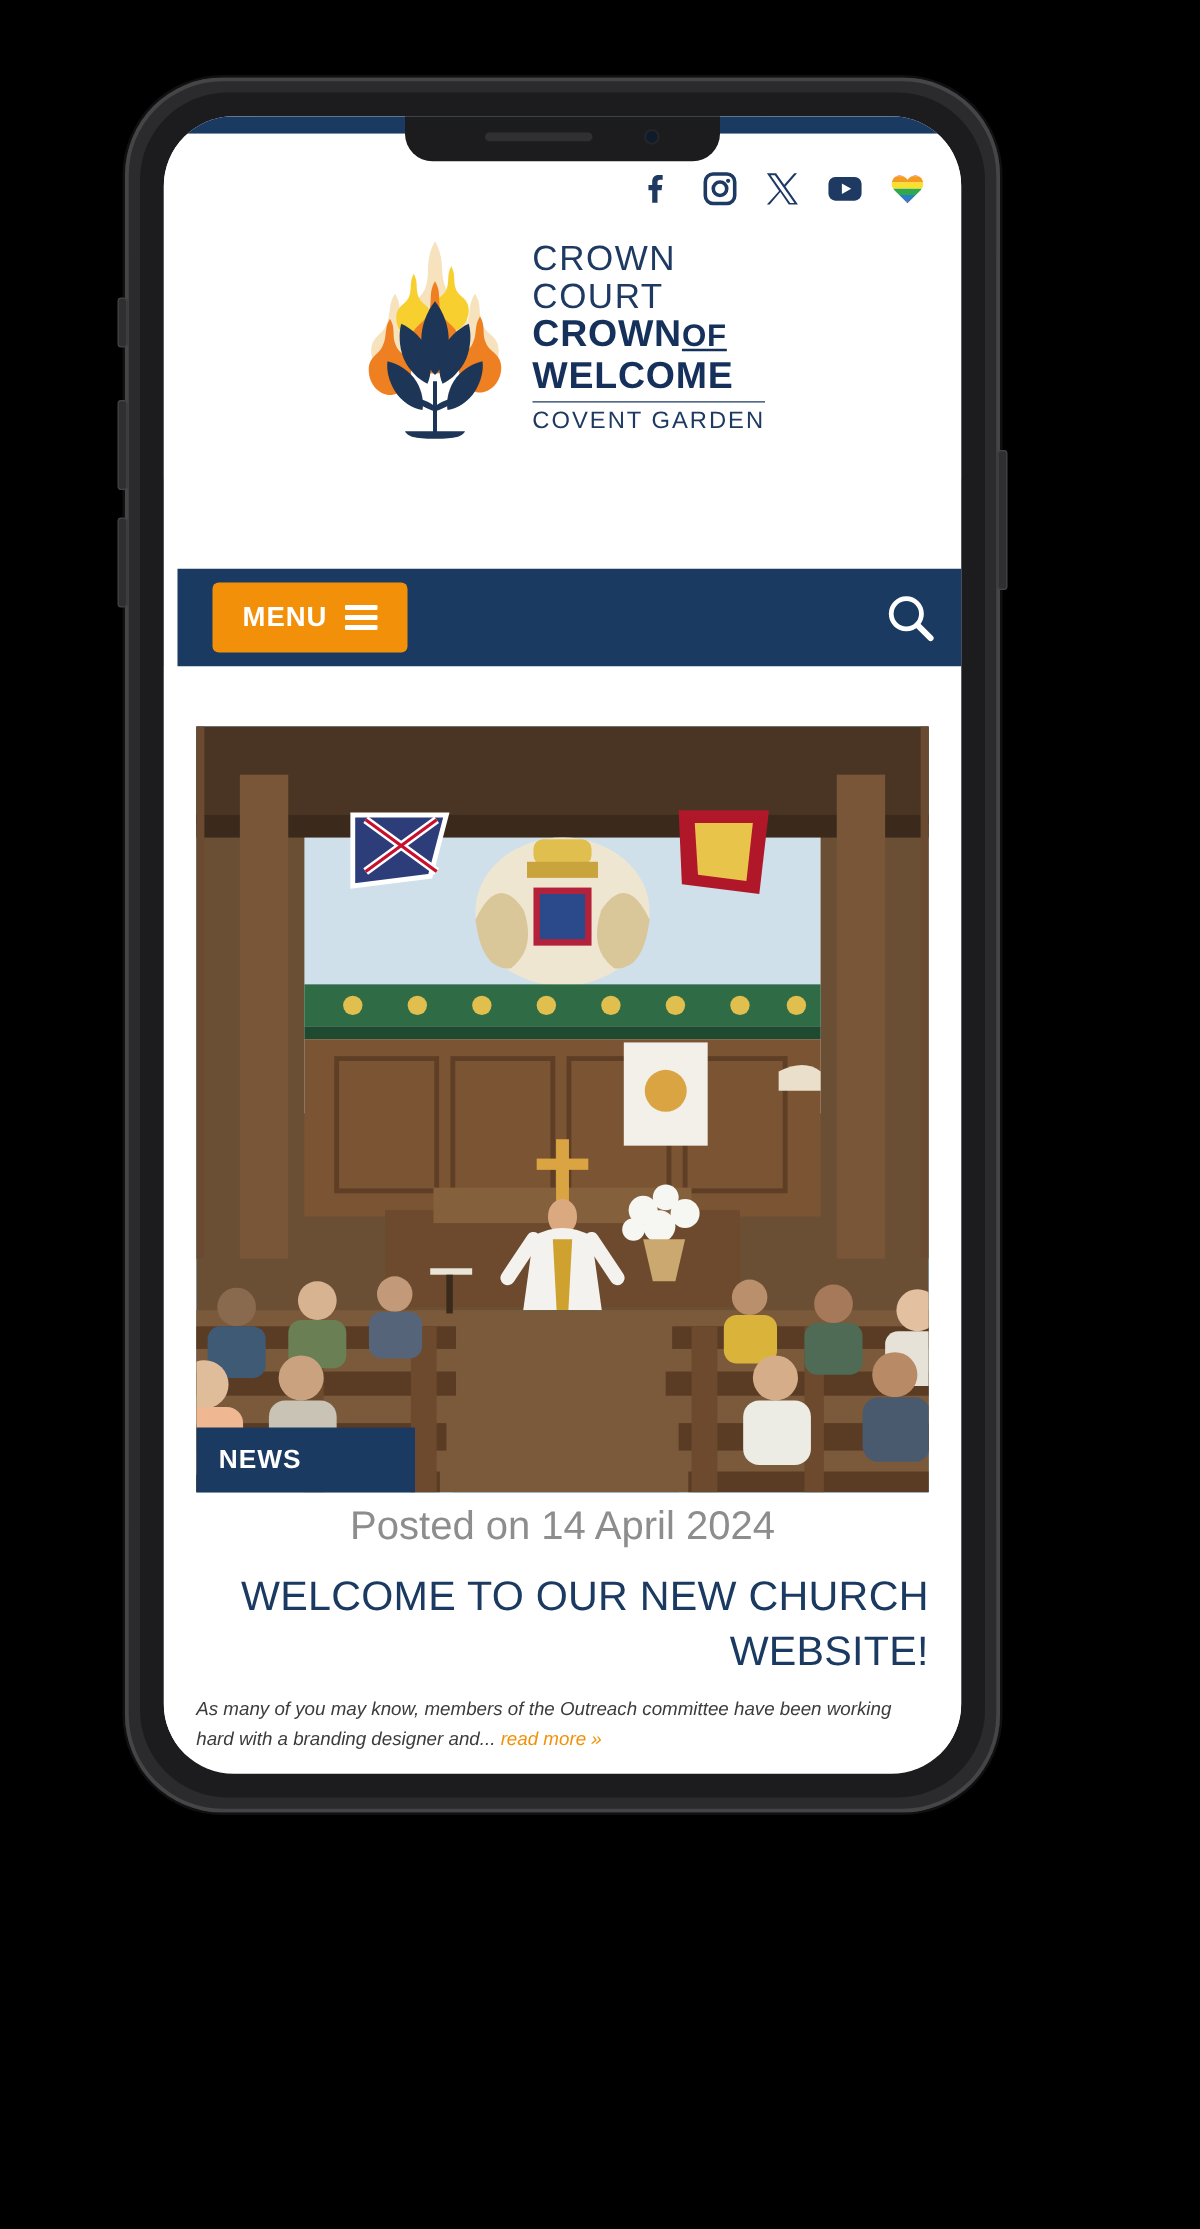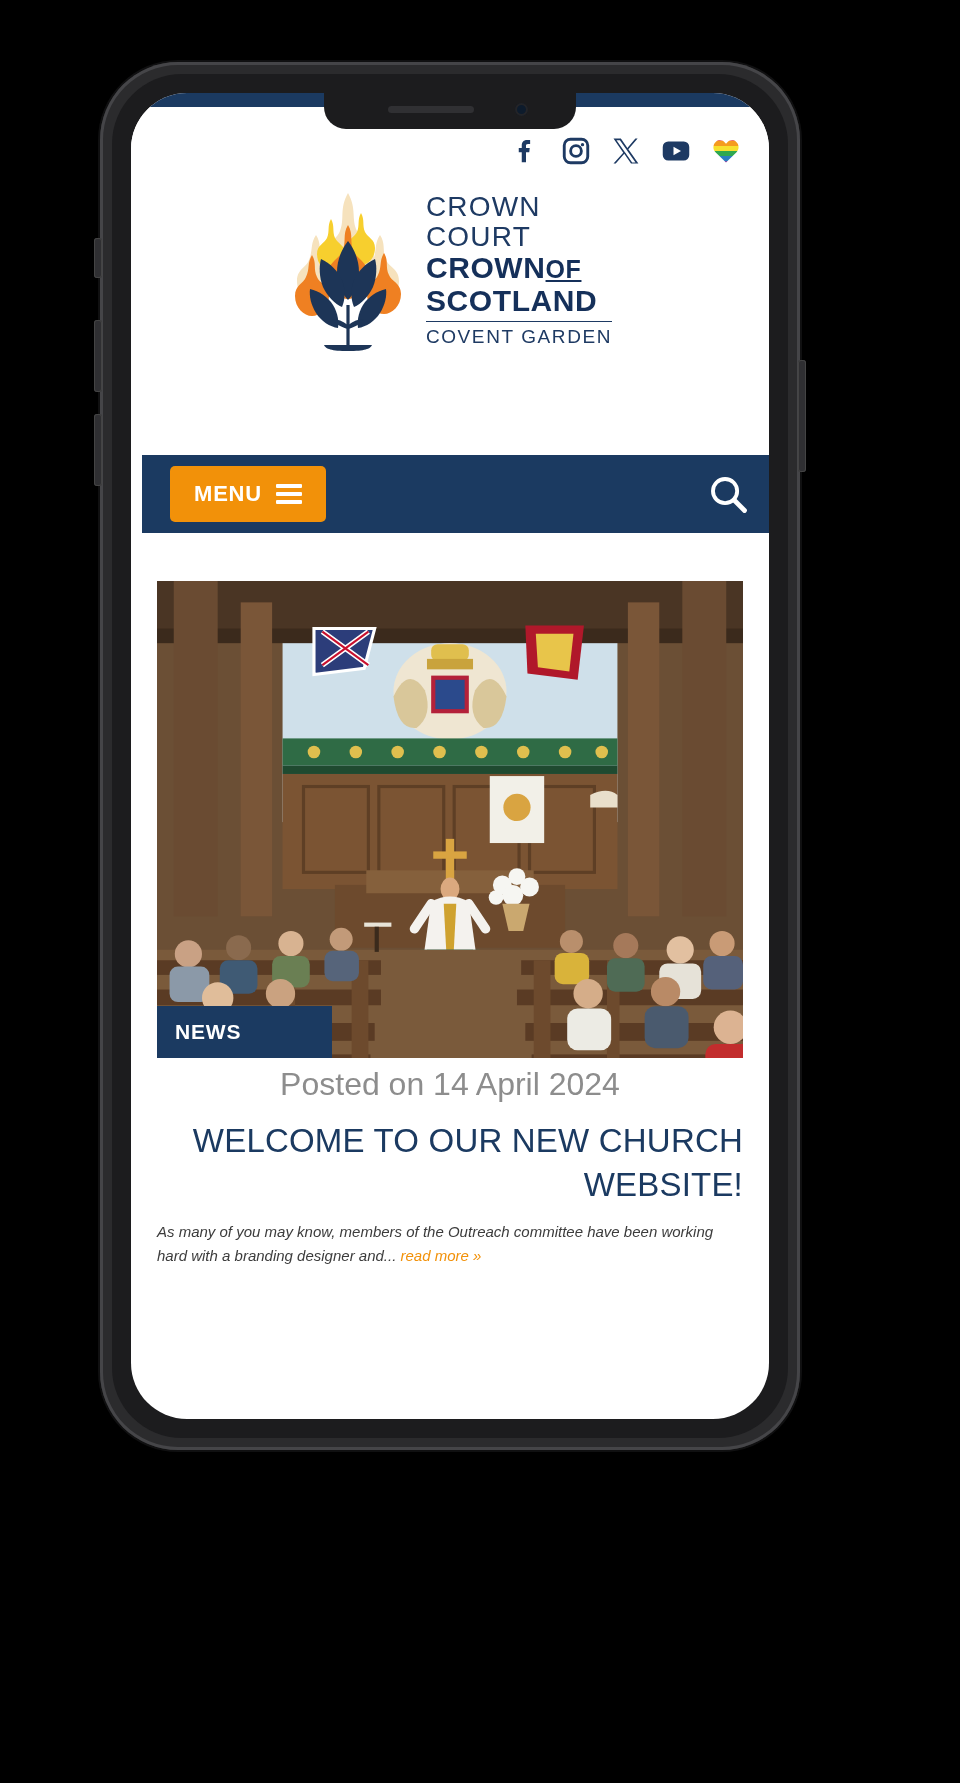--- a/index.html
+++ b/index.html
@@ -118,21 +118,21 @@
     display: block; height: 4px; background: #fff;
     border-radius: 1px; margin: 4px 0;
   }
   .search-btn { background: none; border: none; cursor: pointer; line-height: 0; padding: 4px; }
 
   
   .content { position: absolute; left: 0; top: 440px; width: 100%; background: #fff; z-index: 4; }
   .card { padding: 48px 26px 0 26px; }
 
   .photo {
-    position: relative; width: 100%; height: 477px; overflow: hidden;
+    position: relative; width: 100%; height: 613px; overflow: hidden;
     background: #7dd3fc;
   }
   .photo svg { position: absolute; inset: 0; width: 100%; height: 100%; }
   .news-badge {
     position: absolute; left: 0; bottom: 0;
     background: #1b3a61; color: #fff;
     font-size: 21px; font-weight: 700; letter-spacing: 0.8px;
     padding: 14px 0 14px 18px; width: 175px;
   }
 
@@ -242,21 +242,21 @@
           <path fill="#1d3557" d="M59.8 140c-5-4-10-6-16-6 4 5 9 8 16 10zM60.2 140c5-4 10-6 16-6-4 5-9 8-16 10z"></path>
           <path fill="#1d3557" d="M36 160h48c-2 4-7 6-24 6s-22-2-24-6z"></path>
         </svg>
 
         <div class="logo-text">
           <div class="logo-l1">CROWN</div>
           <div class="logo-l2">COURT</div>
           <div class="logo-l3">
             <span>CROWN</span><span class="small">OF</span>
           </div>
-          <div class="logo-l4">SCOTLAND</div>
+          <div class="logo-l4">WELCOME</div>
           <div class="logo-l5">COVENT GARDEN</div>
         </div>
       </div>
     </header>
 
     <div class="nav-bar">
       <button class="menu-btn">
         <span>MENU</span>
         <span class="burger">
           <span></span>

